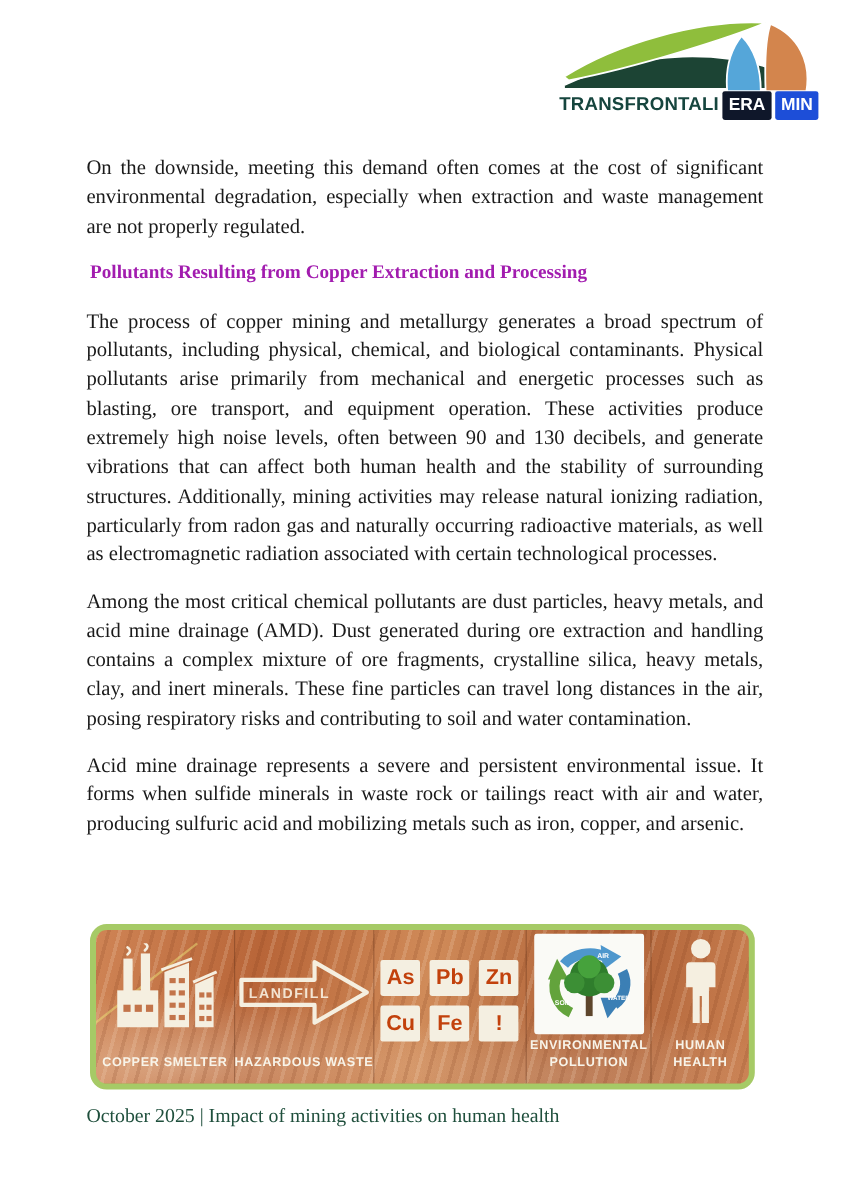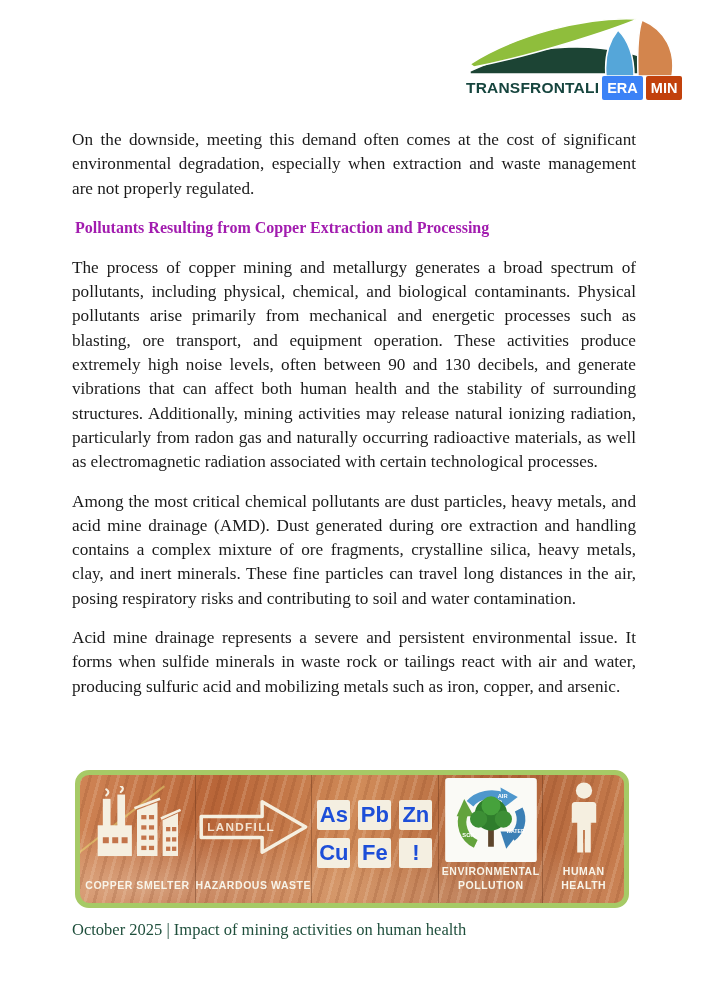--- a/index.html
+++ b/index.html
@@ -13,22 +13,22 @@
   .logo-row{position:absolute;bottom:2px;left:0;right:0;height:24px;display:flex;align-items:center;}
   .logo-word{
     font-family:"Liberation Sans",sans-serif;font-weight:700;font-size:15.5px;
     letter-spacing:.2px;color:#16453e;flex:0 0 auto;
   }
   .logo-badge{
     font-family:"Liberation Sans",sans-serif;font-weight:700;font-size:14.5px;color:#ffffff;
     height:24px;display:flex;align-items:center;justify-content:center;padding:0 5px;margin-left:3px;
     border-radius:2px;
   }
-  .badge-era{background:#3b82f6;}
-  .badge-min{background:#c2410c;}
+  .badge-era{background:#0f172a;}
+  .badge-min{background:#1d4ed8;}
   
   .article{position:absolute;left:72px;right:68px;top:113px;}
   .body-p{
     font-size:17.2px;line-height:24.3px;color:#1a1a1a;text-align:justify;
     margin:15px 0 9px 0;
   }
   .section-h{
     font-size:16px;line-height:26px;color:#a21caf;font-weight:700;
     margin:14px 0 13px 0;padding-left:3px;
   }
@@ -56,21 +56,21 @@
   .b-icon{flex:1 1 auto;display:flex;align-items:center;justify-content:center;width:100%;}
   .b-label{
     font-family:"Liberation Sans",sans-serif;font-weight:700;font-size:10.5px;line-height:13.5px;
     letter-spacing:.55px;color:#f8f4e9;text-align:center;white-space:nowrap;
   }
   .sec-1{width:21.3%;} .sec-2{width:21.3%;} .sec-3{width:23.4%;} .sec-4{width:19.2%;} .sec-5{width:14.8%;}
   
   .tiles{display:grid;grid-template-columns:repeat(3,33px);grid-auto-rows:30px;gap:8px;}
   .tile{
     background:#f4efe1;border-radius:2px;display:flex;align-items:center;justify-content:center;
-    font-family:"Liberation Sans",sans-serif;font-weight:700;font-size:22px;color:#1d4ed8;
+    font-family:"Liberation Sans",sans-serif;font-weight:700;font-size:18px;color:#c2410c;
   }
   
   .cycle-label{font-family:"Liberation Sans",sans-serif;font-weight:700;fill:#ffffff;}
   .arrow-label{font-family:"Liberation Sans",sans-serif;font-weight:700;fill:rgba(250,245,230,.88);letter-spacing:1.5px;}
   
   .footer{position:absolute;left:72px;top:920px;}
   .footer-text{font-size:16.5px;color:#1f4f3c;}
 </style>
 </head>
 <body>

